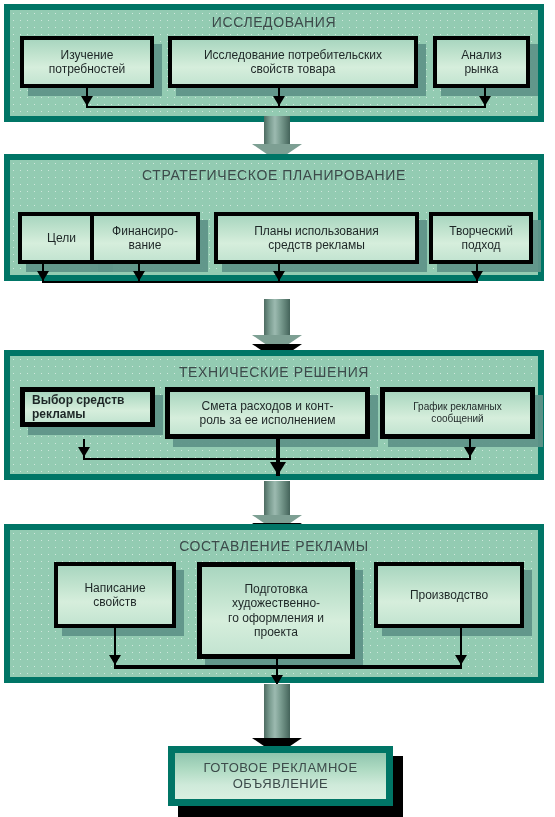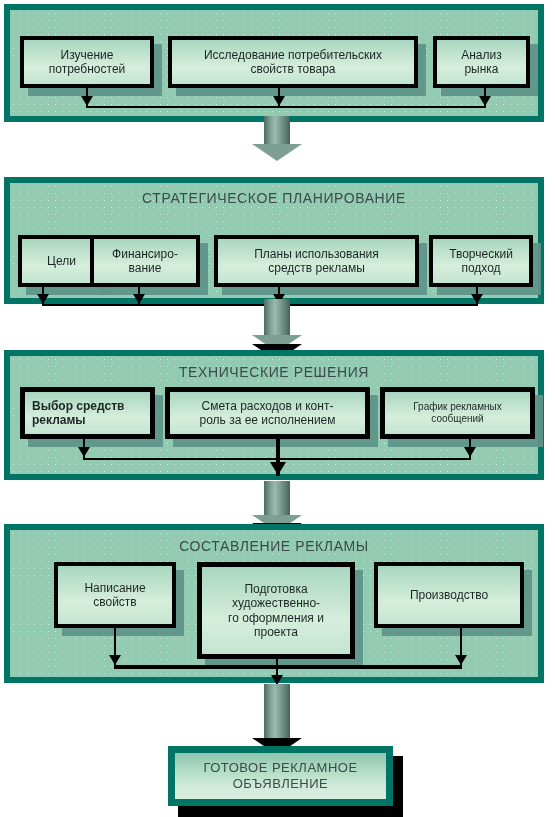--- a/index.html
+++ b/index.html
@@ -56,20 +56,21 @@
 </style>
 </head>
 <body>
 
 <div id="canvas">
 
   <div class="panel-shadow" style="left:544px;top:10px;width:11px;height:122px;"></div>
   <div class="panel-shadow" style="left:8px;top:120px;width:540px;height:12px;"></div>
   <div class="panel" style="left:4px;top:4px;width:540px;height:118px;">
     <div class="panel-inner">
+      <div class="panel-title" style="top:4px;font-size:14px;">ИССЛЕДОВАНИЯ</div>
 
       <div class="boxwrap" style="left:158px;top:26px;width:250px;height:52px;">
         <div class="boxshadow"></div>
         <div class="box">
           <div class="box-label" style="font-size:12px;white-space:pre-line;">Исследование потребительских
 свойств товара</div>
         </div>
       </div>
 
       <div class="boxwrap" style="left:10px;top:26px;width:134px;height:52px;">
@@ -98,21 +99,21 @@
     </div>
   </div>
 
   <div class="bigarrow" style="left:252px;top:116px;width:50px;height:45px;">
     <div class="shaft" style="top:0;height:28px;"></div>
     <div class="head" style="top:28px;"></div>
   </div>
 
   <div class="panel-shadow" style="left:544px;top:165px;width:11px;height:143px;"></div>
   <div class="panel-shadow" style="left:8px;top:296px;width:540px;height:12px;"></div>
-  <div class="panel" style="left:4px;top:177px;width:540px;height:127px;">
+  <div class="panel" style="left:4px;top:154px;width:540px;height:127px;">
     <div class="panel-inner">
       <div class="panel-title" style="top:7px;font-size:14px;">СТРАТЕГИЧЕСКОЕ ПЛАНИРОВАНИЕ</div>
 
       <div class="boxwrap" style="left:8px;top:52px;width:64px;height:52px;padding-left:23px;">
         <div class="boxshadow"></div>
         <div class="box">
           <div class="box-label" style="font-size:12px;white-space:pre-line;">Цели</div>
         </div>
       </div>
 
@@ -157,21 +158,21 @@
     <div class="head" style="top:36px;"></div>
     <div class="headblack" style="top:45px;"></div>
   </div>
 
   <div class="panel-shadow" style="left:544px;top:356px;width:11px;height:134px;"></div>
   <div class="panel-shadow" style="left:8px;top:478px;width:540px;height:12px;"></div>
   <div class="panel" style="left:4px;top:350px;width:540px;height:130px;">
     <div class="panel-inner">
       <div class="panel-title" style="top:8px;font-size:14px;">ТЕХНИЧЕСКИЕ РЕШЕНИЯ</div>
 
-      <div class="boxwrap" style="left:10px;top:31px;width:135px;height:52px;">
+      <div class="boxwrap" style="left:10px;top:31px;width:135px;height:40px;">
         <div class="boxshadow"></div>
         <div class="box thick">
           <div class="box-label bold" style="font-size:12px;white-space:pre-line;">Выбор средств
 рекламы</div>
         </div>
       </div>
 
       <div class="boxwrap" style="left:155px;top:31px;width:205px;height:52px;">
         <div class="boxshadow"></div>
         <div class="box thick">

